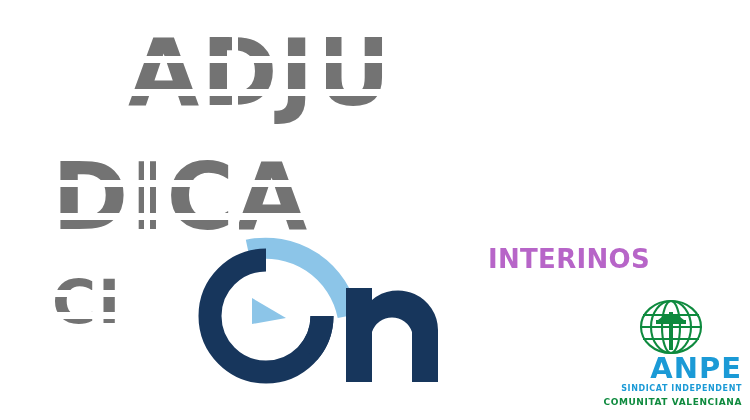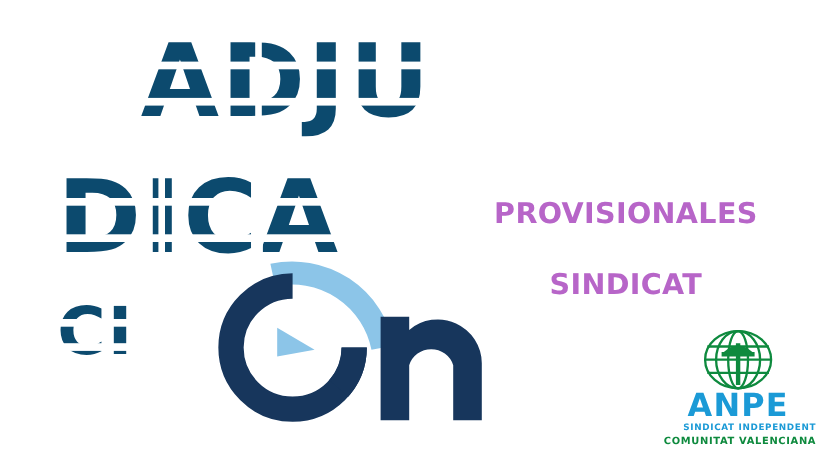--- a/index.html
+++ b/index.html
@@ -12,21 +12,21 @@
     width: 750px;
     height: 420px;
     background: #ffffff;
     overflow: hidden;
     font-family: "Liberation Sans", sans-serif;
   }
 
   
   .stencil-line {
     position: absolute;
-    color: #0c4a6e;
+    color: #737373;
     font-family: "DejaVu Sans", sans-serif;
     font-weight: 700;
     letter-spacing: 2px;
     line-height: 1;
     white-space: nowrap;
     user-select: none;
   }
   
   .stencil-line::before,
   .stencil-line::after {
@@ -98,21 +98,21 @@
     left: 600px;
     top: 298px;
     width: 142px;
     height: 116px;
   }
   #anpe-wordmark {
     position: absolute;
     left: 0;
     top: 56px;
     width: 142px;
-    text-align: center;
+    text-align: right;
     color: #1B9AD6;
     font-family: "DejaVu Sans", sans-serif;
     font-weight: 700;
     font-size: 29px;
     letter-spacing: 1px;
     line-height: 1;
   }
   #anpe-sub1 {
     position: absolute;
     left: 0;
@@ -175,22 +175,21 @@
                h -26
                v -50
                a 21 21 0 0 0 -40 0
                v 50
                h -26
                z" fill="#17365C"></path>
     </svg>
   </div>
 
 
-  <div class="purple-line" id="prov">PROVISIONALES</div>
-  <div class="purple-line" id="inter">SINDICAT</div>
+  <div class="purple-line" id="inter">INTERINOS</div>
 
   <div id="anpe-logo">
 
     <svg viewBox="0 0 142 58" width="142" height="58" style="position:absolute; left:0; top:0;">
       <g fill="none" stroke="#0E8A3E" stroke-width="2.1">
 
         <ellipse cx="71" cy="29" rx="30" ry="26"></ellipse>
 
         <ellipse cx="71" cy="29" rx="20" ry="26"></ellipse>
         <ellipse cx="71" cy="29" rx="9" ry="26"></ellipse>

